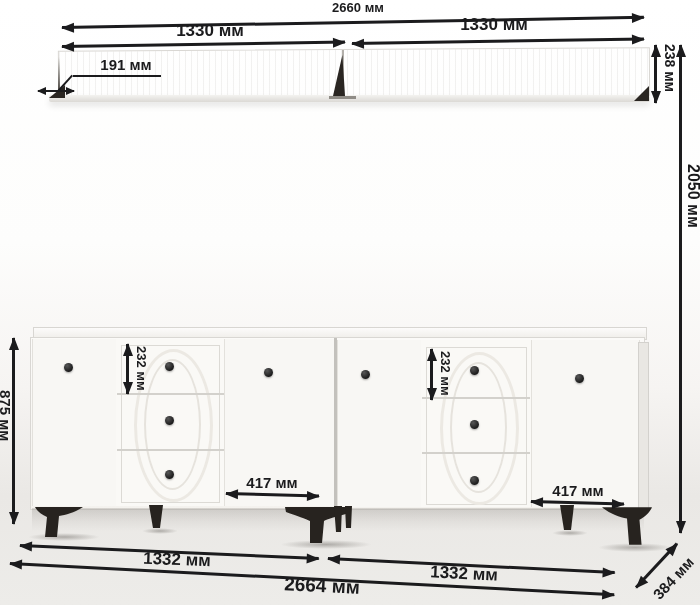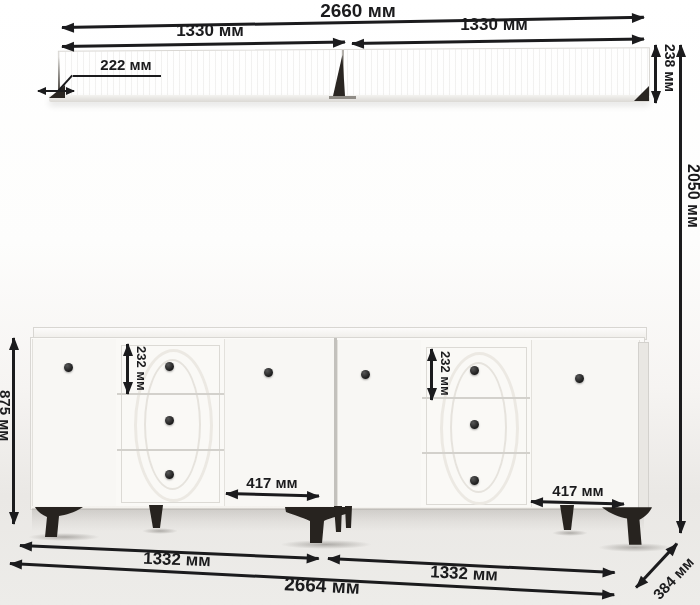--- a/index.html
+++ b/index.html
@@ -128,28 +128,28 @@
     </div>
     <div class="leg" style="left:601px;top:506px;width:52px;height:40px;transform:scaleX(-1);">
       <svg viewBox="0 0 50 32" preserveAspectRatio="none">
           <path d="M1 1 H49 C42 6 32 9 25 10 L23 31 H11 L13 11 C8 9 3 5 1 1 Z"></path>
         </svg>
     </div>
   </div>
 
   <div>
 
-    <div class="lbl" style="left:293px;top:1px;width:130px;font-size:19px;">2660 мм</div>
+    <div class="lbl" style="left:293px;top:1px;width:130px;font-size:13px;">2660 мм</div>
     <div class="ah" style="left:62px;top:26px;width:582px;transform:rotate(-1deg);"></div>
     <div class="lbl" style="left:148px;top:22px;width:124px;font-size:17px;">1330 мм</div>
     <div class="ah" style="left:62px;top:45px;width:283px;transform:rotate(-0.9deg);"></div>
     <div class="lbl" style="left:432px;top:16px;width:124px;font-size:17px;">1330 мм</div>
     <div class="ah" style="left:352px;top:42px;width:292px;transform:rotate(-0.9deg);"></div>
 
-    <div class="lbl" style="left:90px;top:57px;width:72px;font-size:15px;">222 мм</div>
+    <div class="lbl" style="left:90px;top:57px;width:72px;font-size:15px;">191 мм</div>
     <div class="leader" style="left:73px;top:75px;width:88px;"></div>
     <div class="leader" style="left:73px;top:76px;width:22px;transform:rotate(132deg);"></div>
     <div class="ah sm" style="left:38px;top:90px;width:36px;"></div>
 
     <div class="av" style="left:654px;top:45px;height:58px;"></div>
     <div class="vlbl" style="left:663px;top:44px;height:64px;font-size:14px;">238 мм</div>
     <div class="av" style="left:679px;top:45px;height:488px;"></div>
     <div class="vlbl" style="left:685px;top:164px;height:90px;font-size:16px;">2050 мм</div>
 
     <div class="av" style="left:12px;top:338px;height:186px;"></div>

